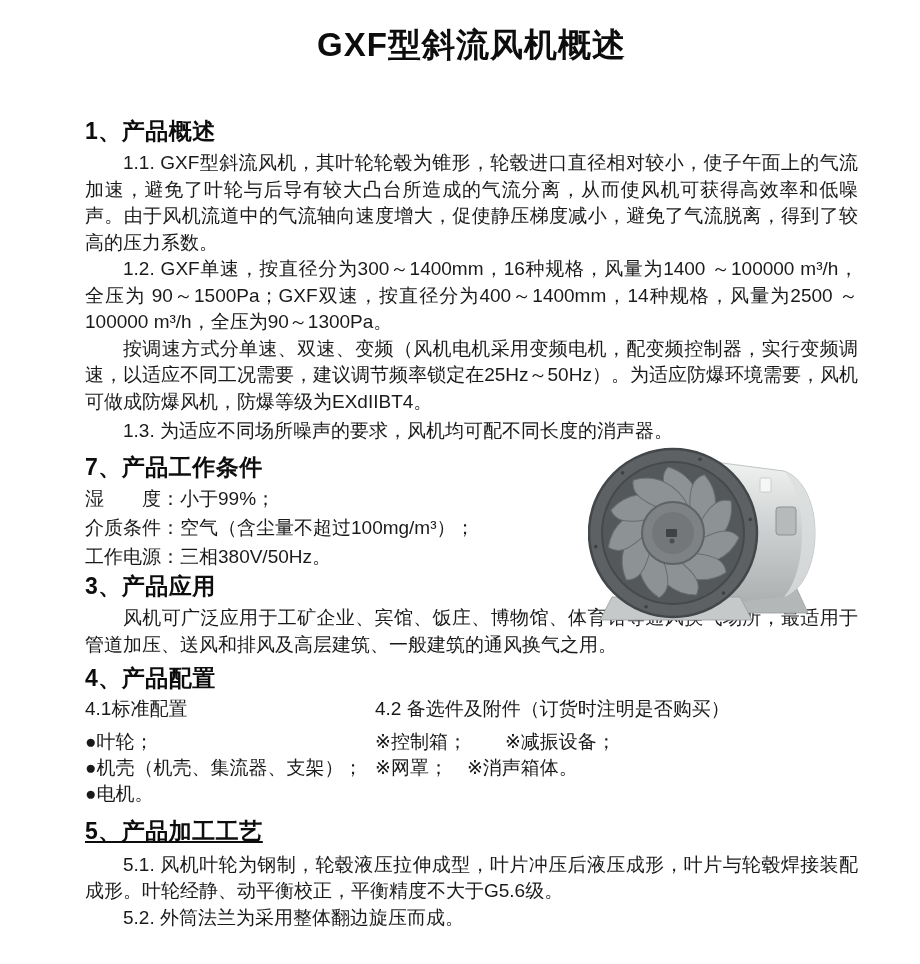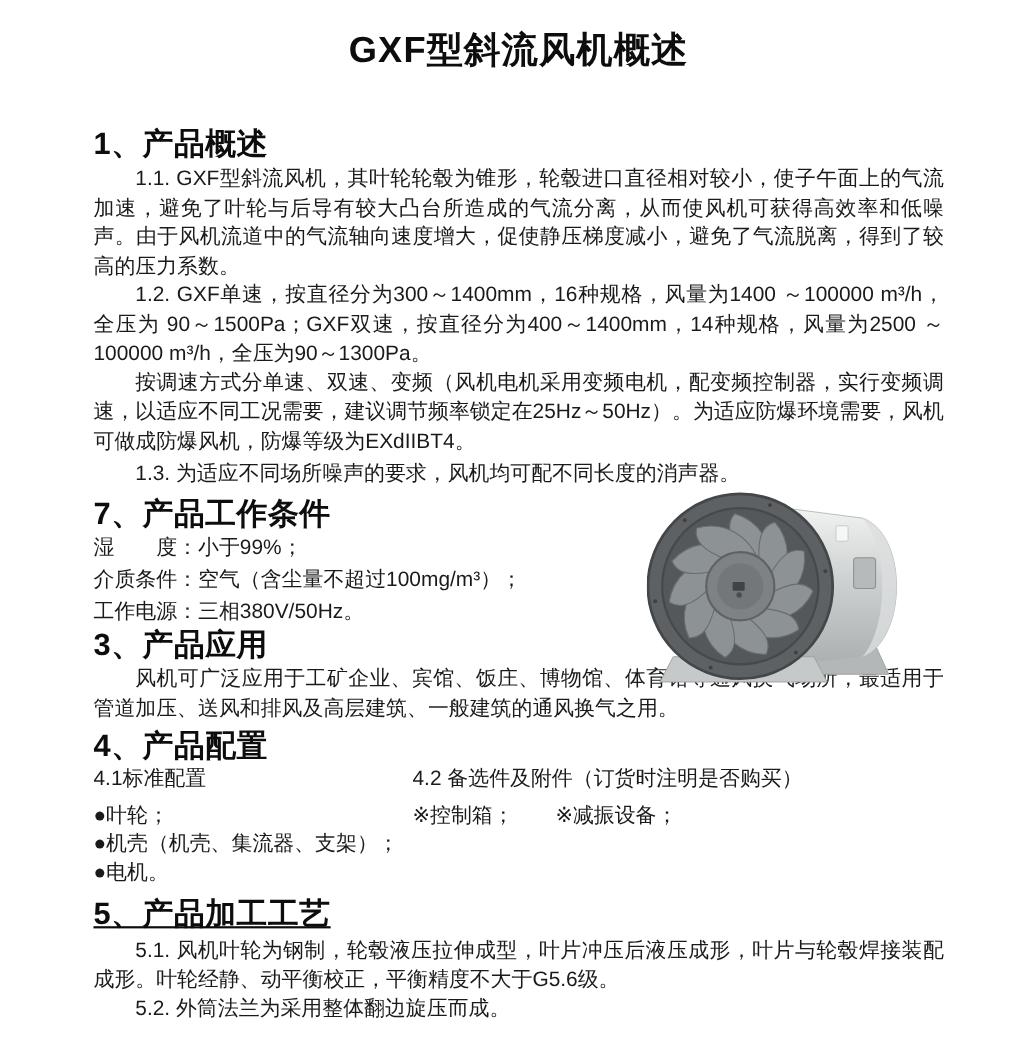--- a/index.html
+++ b/index.html
@@ -37,21 +37,21 @@
     margin:0;
     font-size:33px;
     line-height:42px;
     font-weight:700;
     color:var(--heading);
     text-align:center;
     letter-spacing:1px;
   }
   h2.sec{
     margin:0;
-    font-size:28px;
+    font-size:23px;
     line-height:30px;
     font-weight:700;
     color:var(--heading);
     letter-spacing:0.5px;
   }
   h2.s1{margin-top:50px;}
   h2.s2{margin-top:7px;}
   h2.s3{margin-top:0px;}
   h2.s4{margin-top:5px;}
   h2.s5{margin-top:9px;text-decoration:underline;}
@@ -125,20 +125,21 @@
     <span class="cfg-left">4.1标准配置</span>
     <span class="cfg-right">4.2 备选件及附件（订货时注明是否购买）</span>
   </div>
   <div class="cfg-list">
     <div class="cfg-row">
       <span class="cfg-left">●叶轮；</span>
       <span class="cfg-right">※控制箱；　　※减振设备；</span>
     </div>
     <div class="cfg-row">
       <span class="cfg-left">●机壳（机壳、集流器、支架）；</span>
+      <span class="cfg-right">※网罩；　※消声箱体。</span>
     </div>
     <div class="cfg-row">
       <span class="cfg-left">●电机。</span>
       <span class="cfg-right"></span>
     </div>
   </div>
 
   <h2 class="sec s5">5、产品加工工艺</h2>
   <p class="body p51">5.1.  风机叶轮为钢制，轮毂液压拉伸成型，叶片冲压后液压成形，叶片与轮毂焊接装配成形。叶轮经静、动平衡校正，平衡精度不大于G5.6级。</p>
   <p class="body">5.2.  外筒法兰为采用整体翻边旋压而成。</p>

